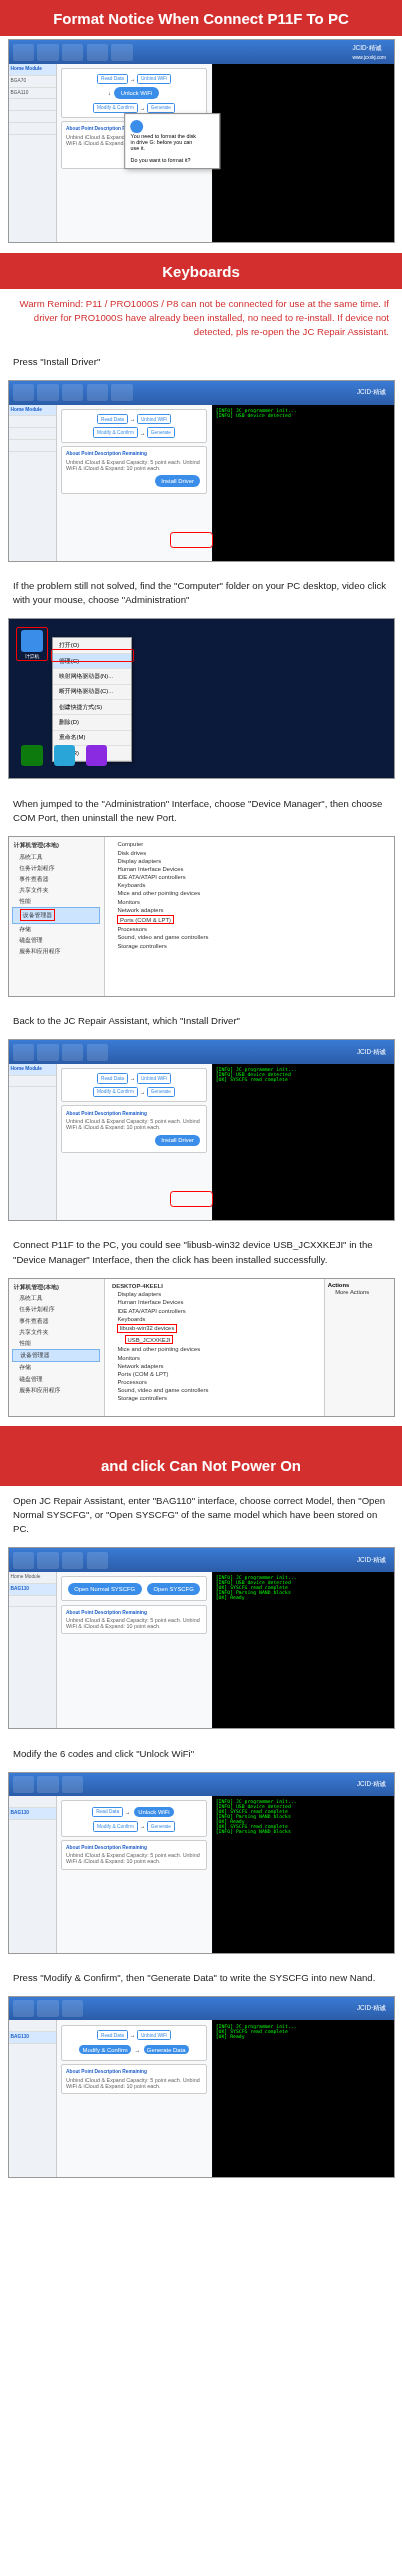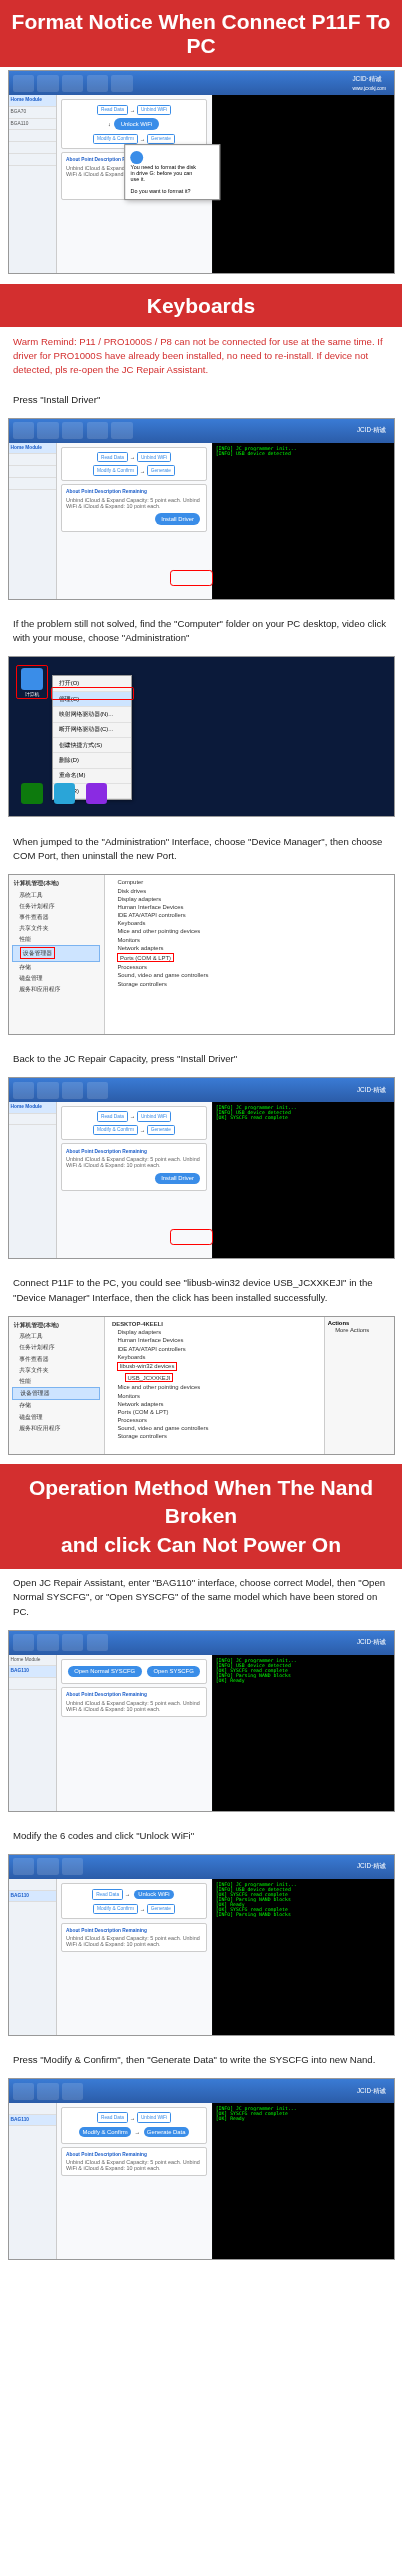--- a/index.html
+++ b/index.html
@@ -6,35 +6,36 @@
     body {
       width: 402px;
       font-family: Arial, sans-serif;
       background: #fff;
     }
     .header-band {
       background: #d32f2f;
       color: #fff;
       text-align: center;
       padding: 9.6px 5.4px;
-      font-size: 21px;
+      font-size: 15px;
       font-weight: bold;
     }
     .header-band.multiline { line-height: 1.35; }
     .step-text {
       padding: 7.5px 13px;
       font-size: 9.6px;
       line-height: 1.5;
       color: #222;
     }
     .warm-remind {
       padding: 7.5px 13px;
       font-size: 9.6px;
       line-height: 1.5;
       color: #d32f2f;
+      text-align: right;
     }
     .screenshot {
       margin: 3.2px 7.5px 9.6px;
       border: 0.5px solid #999;
       background: #0a0a0a;
       height: 182px;
       display: flex;
       position: relative;
       overflow: hidden;
     }
@@ -396,21 +397,21 @@
     <div class="tree-item">Mice and other pointing devices</div>
     <div class="tree-item">Monitors</div>
     <div class="tree-item">Network adapters</div>
     <div class="tree-item"><span class="red-box">Ports (COM &amp; LPT)</span></div>
     <div class="tree-item">Processors</div>
     <div class="tree-item">Sound, video and game controllers</div>
     <div class="tree-item">Storage controllers</div>
   </div>
 </div>
 
-<div class="step-text">Back to the JC Repair Capacity, press "Install Driver"</div>
+<div class="step-text">Back to the JC Repair Assistant, which "Install Driver"</div>
 
 <div class="기screenshot screenshot">
   <div class="app-topbar">
     <div class="topbar-icon"></div>
     <div class="topbar-icon"></div>
     <div class="topbar-icon"></div>
     <div class="topbar-icon"></div>
     <div class="topbar-right"><span>JCID·精诚</span></div>
   </div>
   <div class="app-left">
@@ -467,21 +468,21 @@
     <div class="tree-item">Sound, video and game controllers</div>
     <div class="tree-item">Storage controllers</div>
   </div>
   <div style="width:70px;border-left:0.5px solid #ccc;padding:3.2px;background:#f7f7f7">
     <div style="font-weight:bold;font-size:5.9px">Actions</div>
     <div class="tree-item">More Actions</div>
   </div>
 </div>
 
 <div class="header-band multiline">
-  <span>Operation Method When The Nand Broken</span><br>
+  <br>
   <span>and click Can Not Power On</span>
 </div>
 
 <div class="step-text">Open JC Repair Assistant, enter "BAG110" interface, choose correct Model, then "Open Normal SYSCFG", or "Open SYSCFG" of the same model which have been stored on PC.</div>
 
 <div class="screenshot">
   <div class="app-topbar">
     <div class="topbar-icon"></div>
     <div class="topbar-icon"></div>
     <div class="topbar-icon"></div>

